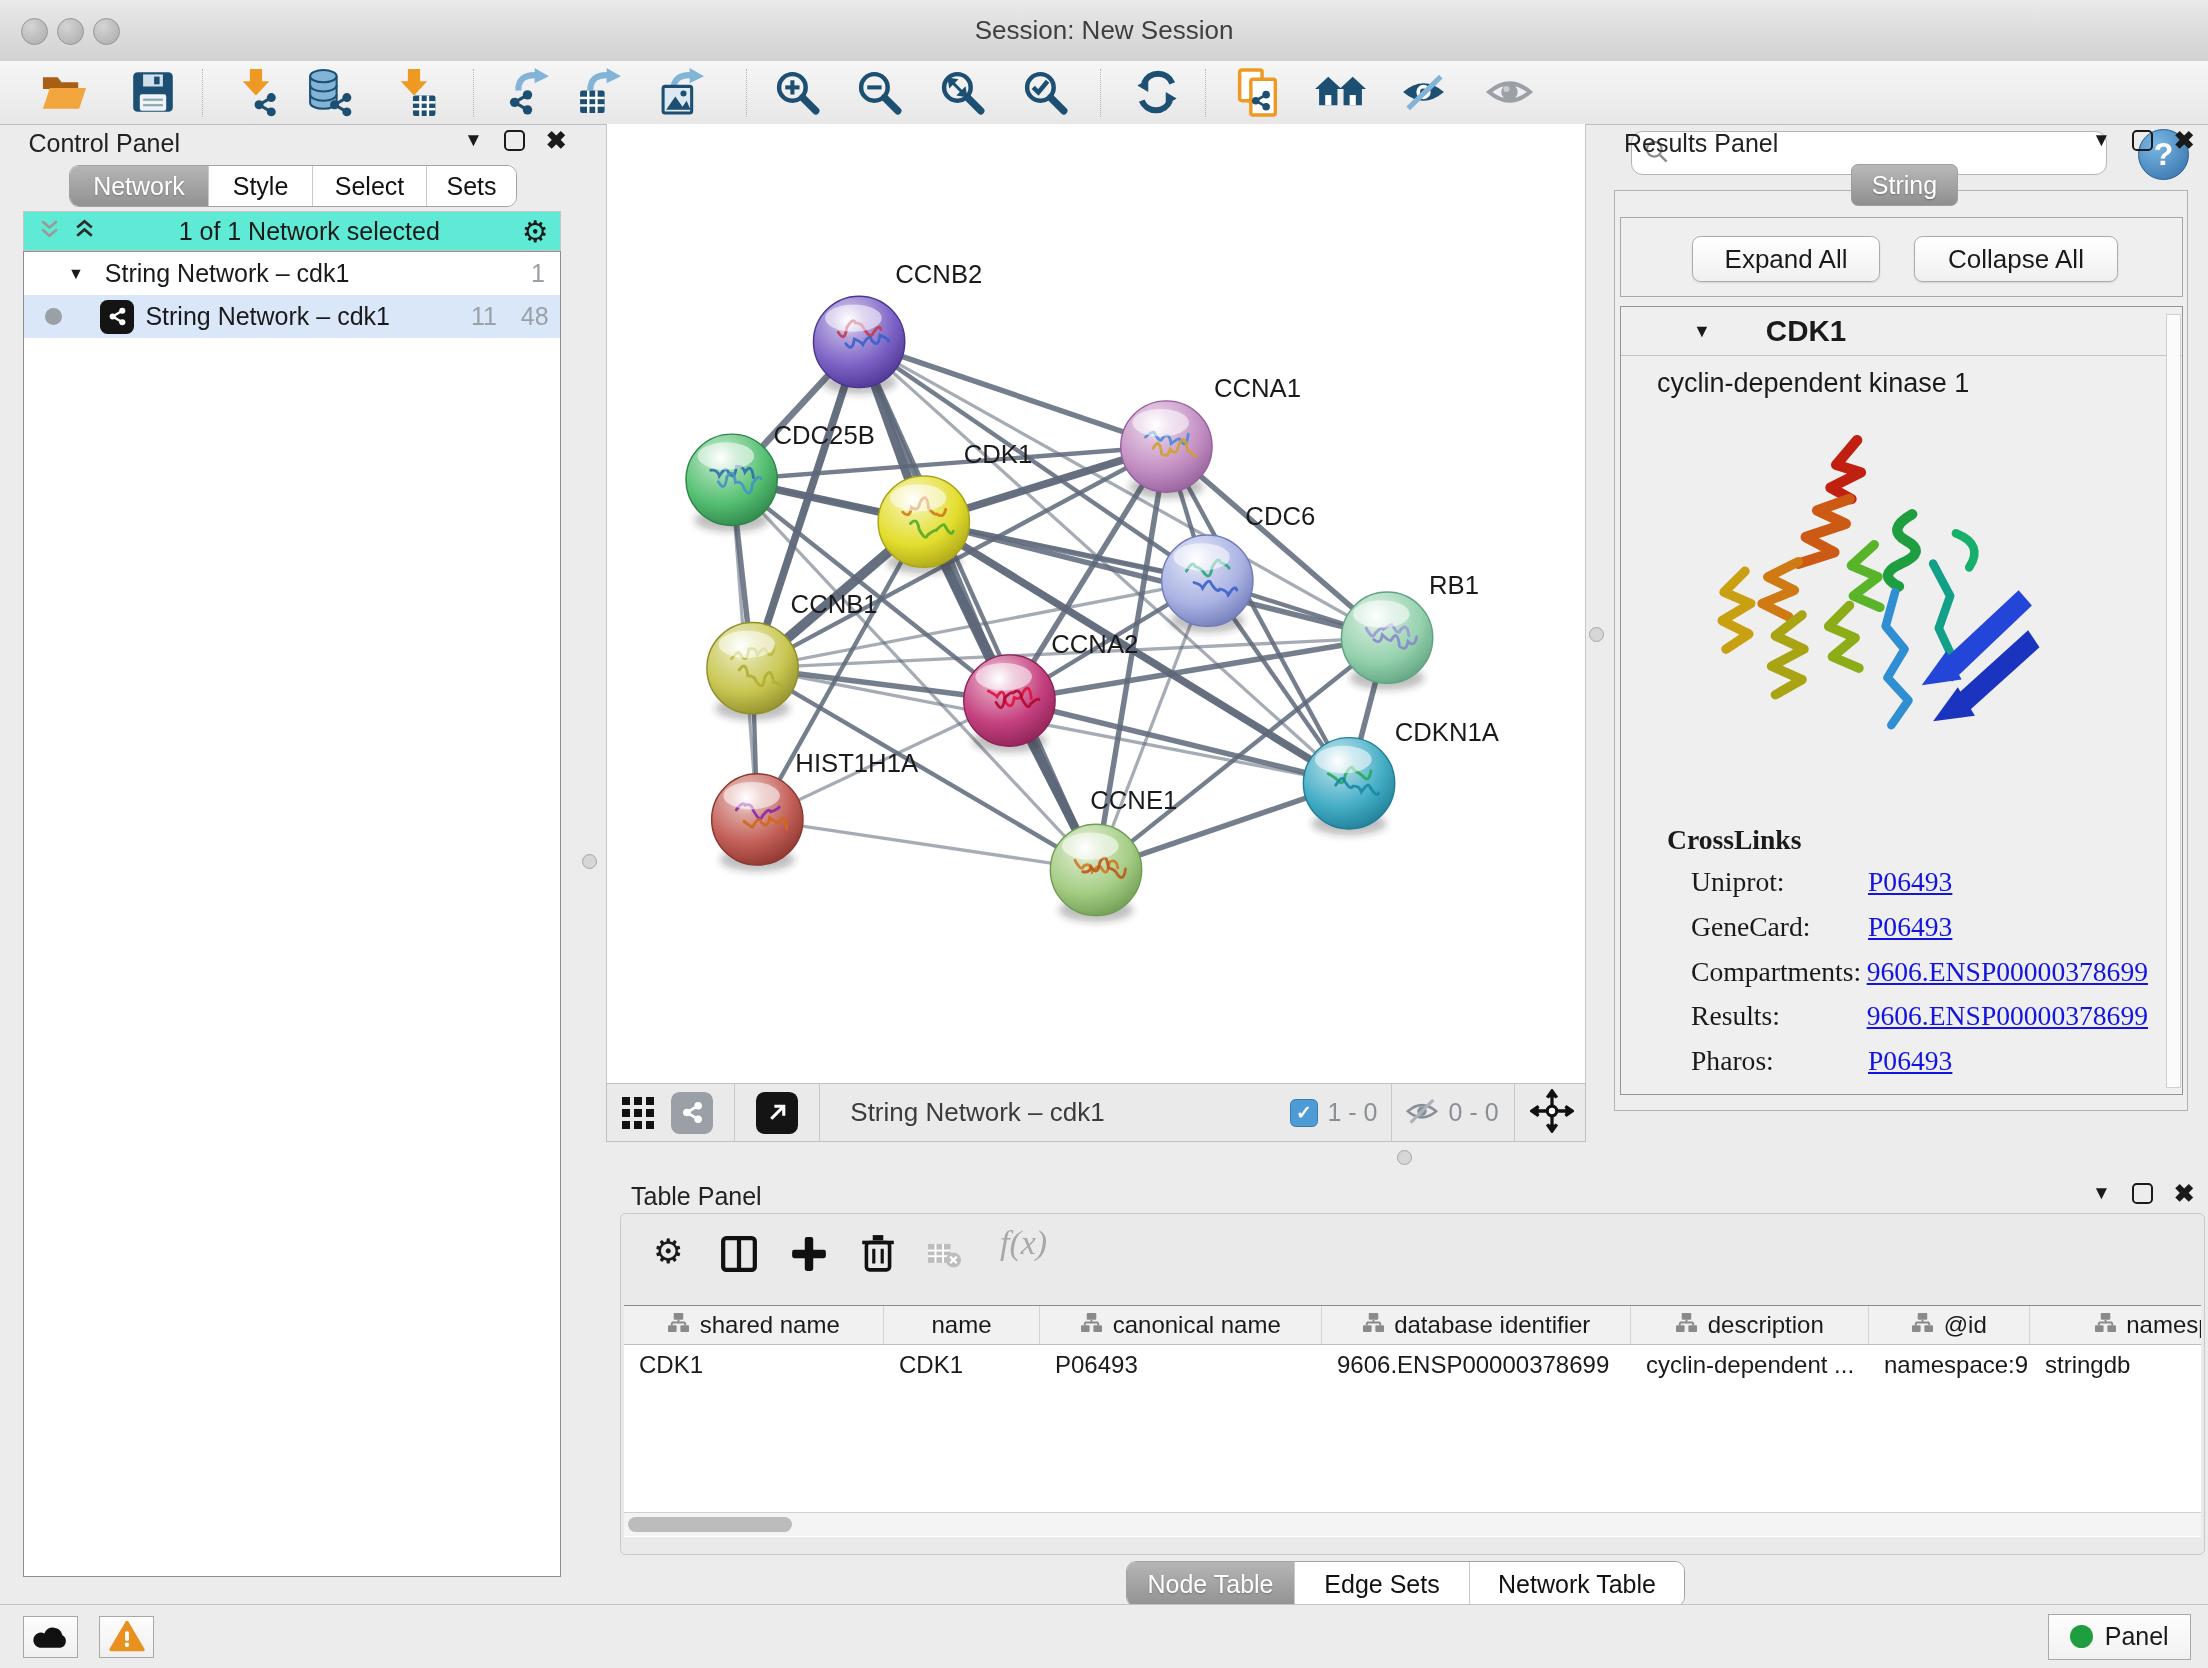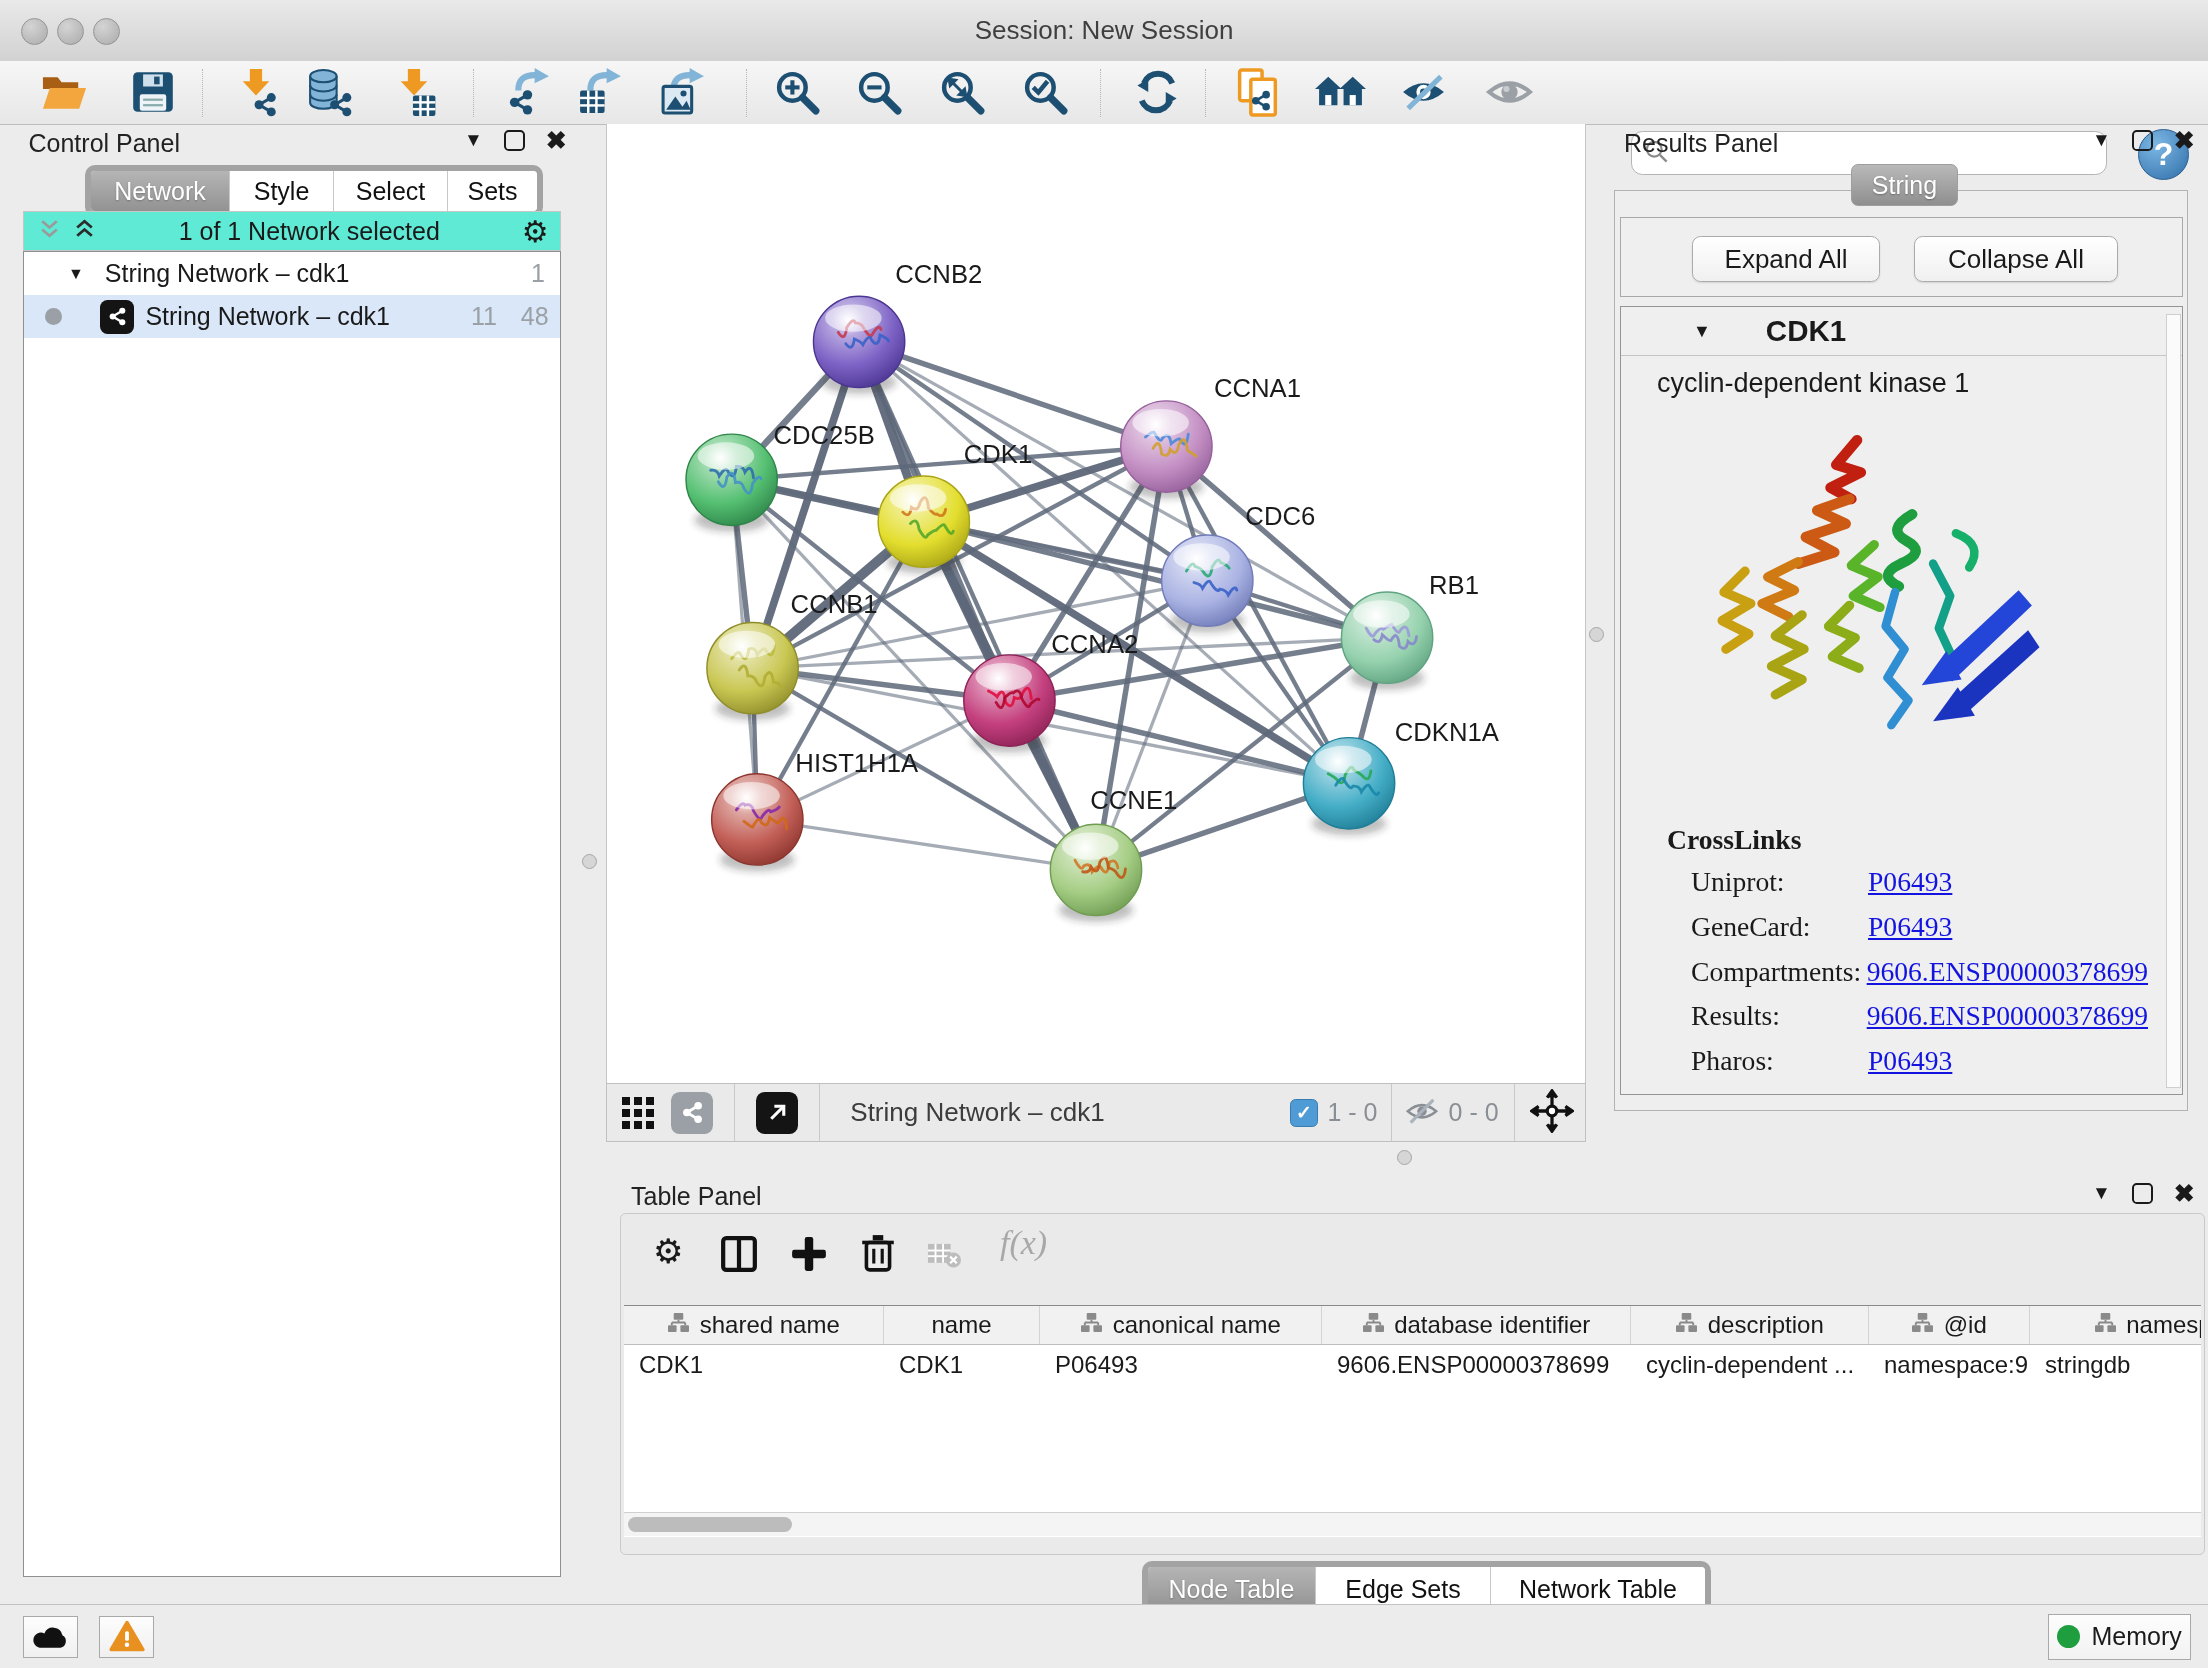--- a/index.html
+++ b/index.html
@@ -23,21 +23,21 @@
   #helpbtn{left:2138px;top:68px;width:49px;height:49px;border-radius:50%;
     background:radial-gradient(circle at 35% 30%,#7db8e4,#2f6da8);border:1px solid #275d90;
     color:#fff;font-size:32px;font-weight:bold;display:flex;align-items:center;justify-content:center;}
   
   .ptitle{font-size:25px;color:#222;}
   .winbtns{display:flex;align-items:center;gap:21px;}
   .wb-dd{font-size:19px;color:#1a1a1a;}
   .wb-sq{width:17px;height:17px;border:2.9px solid #1a1a1a;border-radius:4.8px;}
   .wb-x{font-size:25px;font-weight:bold;color:#1a1a1a;line-height:19px;}
   
-  .seg{display:flex;background:#fff;border:6px solid #a3a3a3;border-radius:10px;overflow:hidden;margin-left:16px;}
+  .seg{display:flex;background:#fff;border:1px solid #a3a3a3;border-radius:10px;overflow:hidden;}
   .seg .tabseg{font-size:25px;display:flex;align-items:center;justify-content:center;
      border-right:1px solid #c9c9c9;background:#fff;color:#111;}
   .seg .tabseg:last-child{border-right:none;}
   .seg .tabseg.sel{background:linear-gradient(#b5b5b5,#929292);color:#fff;text-shadow:0 1px 1.9px rgba(0,0,0,.25);}
   
   #cp-selbar{left:23px;top:211px;width:538px;height:40px;background:#5eead4;
      border:1px solid #c6c6c6;box-sizing:border-box;display:flex;align-items:center;}
   #cp-selbar .lbl{flex:1;text-align:center;font-size:25px;}
   #cp-tree{left:23px;top:251px;width:538px;height:1326px;background:#fff;
      border:1.9px solid #8f8f8f;box-sizing:border-box;}
@@ -863,17 +863,17 @@
     <div class="sbtn abs" style="left:99px">
       <span>
         <svg width="36" height="32" viewBox="0 0 44 40">
             <polygon points="22,3 42,37 2,37" fill="#e89020" stroke="#e89020" stroke-width="4" stroke-linejoin="round"></polygon>
             <rect x="19.6" y="14" width="4.8" height="12" rx="2" fill="#fff"></rect>
             <circle cx="22" cy="31" r="2.8" fill="#fff"></circle>
           </svg></span>
     </div>
     <div id="membtn" class="abs">
       <span id="memdot"></span>
-      <span>Memory</span>
+      <span>Panel</span>
     </div>
   </div>
 </div>
 
 
 </body></html>

